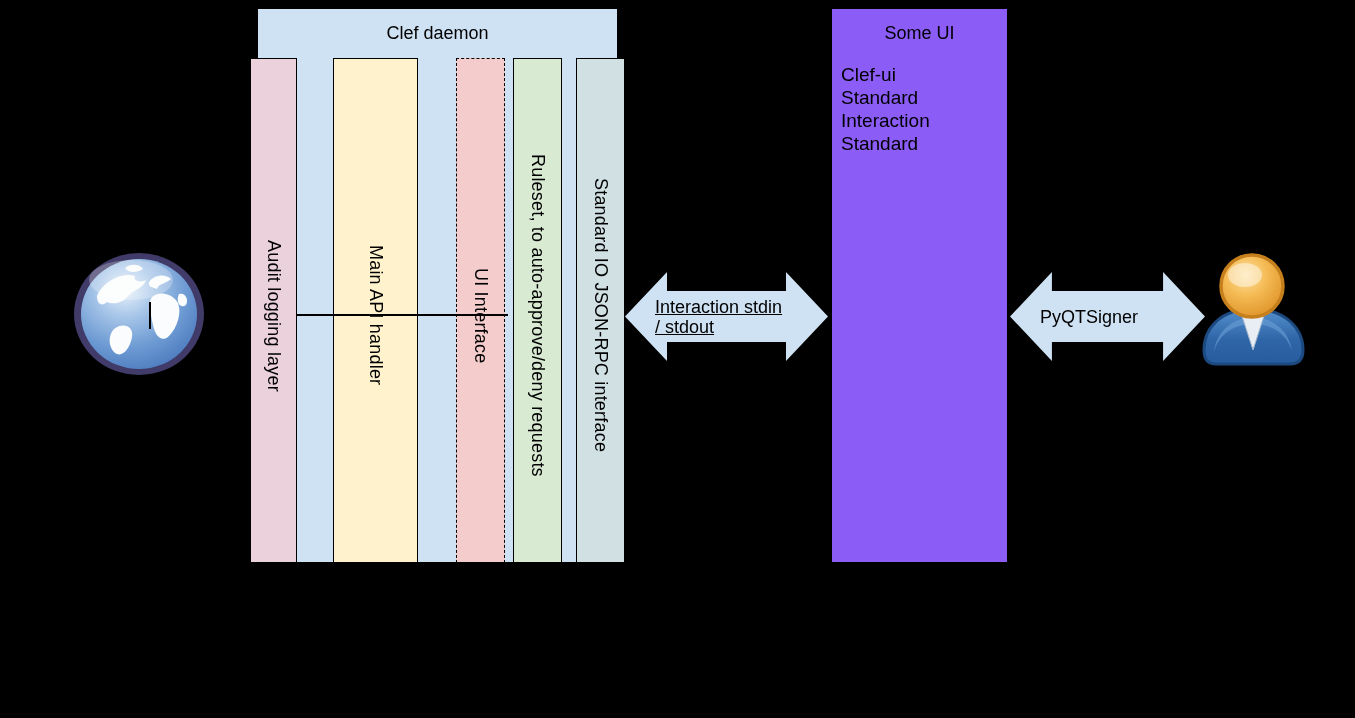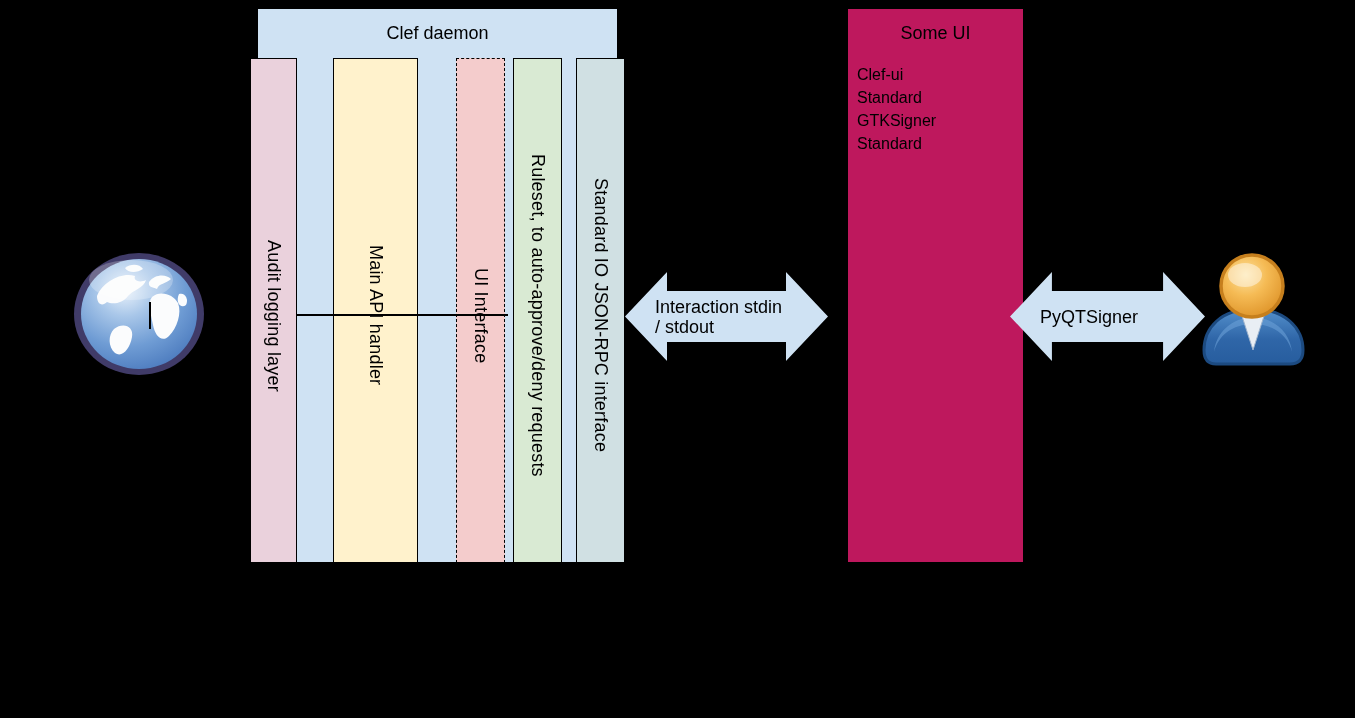--- a/index.html
+++ b/index.html
@@ -51,37 +51,38 @@
 
   
   .h-arrow {
     top: 272px; height: 89px;
     display: flex; flex-direction: column; justify-content: center;
   }
   .arrow-left {
     left: 625px; width: 203px;
     clip-path: polygon(0 50%, 20.7% 0, 20.7% 21.3%, 79.3% 21.3%, 79.3% 0,
                        100% 50%, 79.3% 100%, 79.3% 78.7%, 20.7% 78.7%, 20.7% 100%);
+    text-decoration: underline;
   }
   .arrow-right {
     left: 1010px; width: 195px;
     clip-path: polygon(0 50%, 21.5% 0, 21.5% 21.3%, 78.5% 21.3%, 78.5% 0,
                        100% 50%, 78.5% 100%, 78.5% 78.7%, 21.5% 78.7%, 21.5% 100%);
   }
   .arrow-text {
     padding-left: 30px; font-size: 18px; line-height: 20px; white-space: nowrap;
   }
 
   
   .someui-box {
     left: 832px; top: 9px; width: 175px; height: 578px;
   }
   .someui-list {
     position: absolute; left: 9px; top: 54px;
-    font-size: 16px; line-height: 23px;
+    font-size: 19px; line-height: 23px;
   }
 
   .icon-svg { position: absolute; }
 </style>
 </head>
 <body>
 
 <div class="stage">
 
   <svg class="icon-svg" style="left:73px; top:252px;" width="132" height="124" viewBox="0 0 132 124" aria-hidden="true">
@@ -129,26 +130,26 @@
     <span class="bar-label">Standard IO JSON-RPC interface</span>
   </div>
 
   <div class="abs connector-line"></div>
 
   <div class="abs h-arrow arrow-left" style="background-color: rgb(207, 226, 243);">
     <div class="arrow-text">Interaction stdin</div>
     <div class="arrow-text">/ stdout</div>
   </div>
 
-  <div class="abs someui-box" style="background-color: #be185d; margin-left: 16px;">
+  <div class="abs someui-box" style="background-color: #8b5cf6;">
     <div class="box-title">Some UI</div>
     <div class="someui-list">
       <div>Clef-ui</div>
       <div>Standard</div>
-      <div>GTKSigner</div>
+      <div>Interaction</div>
       <div>Standard</div>
     </div>
   </div>
 
   <div class="abs h-arrow arrow-right" style="background-color: rgb(207, 226, 243);">
     <div class="arrow-text">PyQTSigner</div>
   </div>
 
   <svg class="icon-svg" style="left:1200px; top:252px;" width="106" height="114" viewBox="0 0 106 114" aria-hidden="true">
     <defs>

